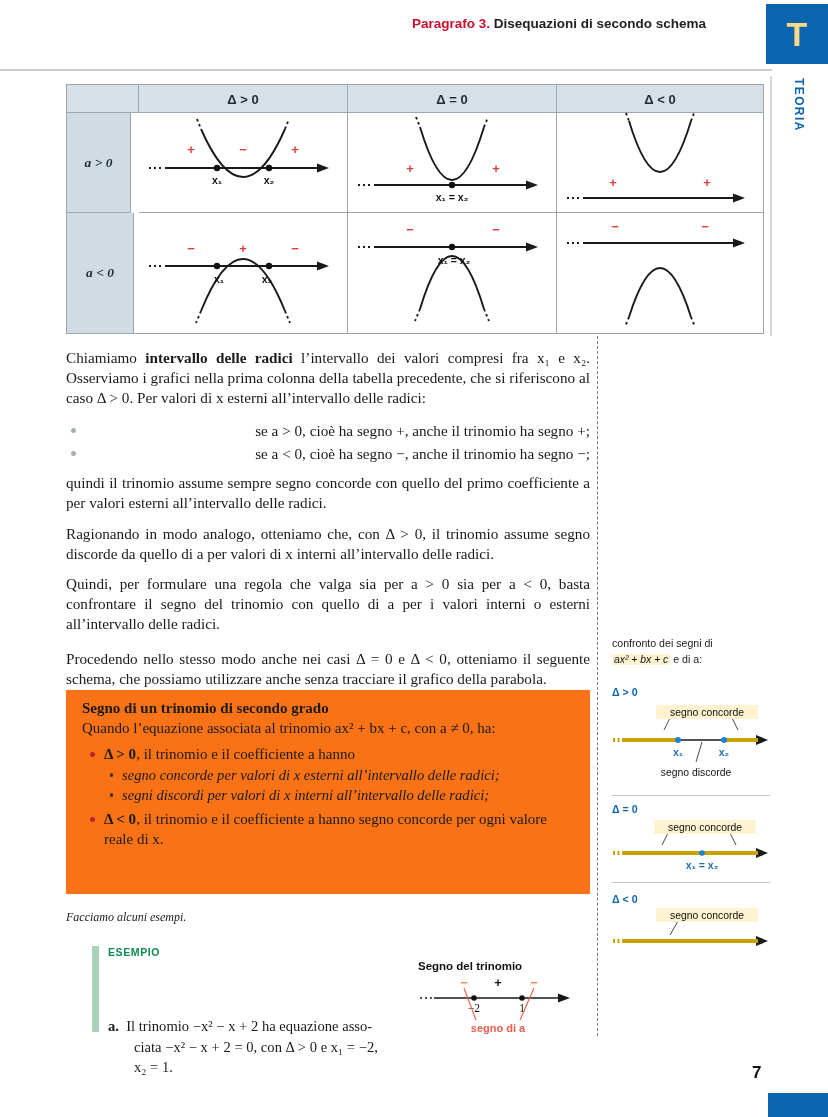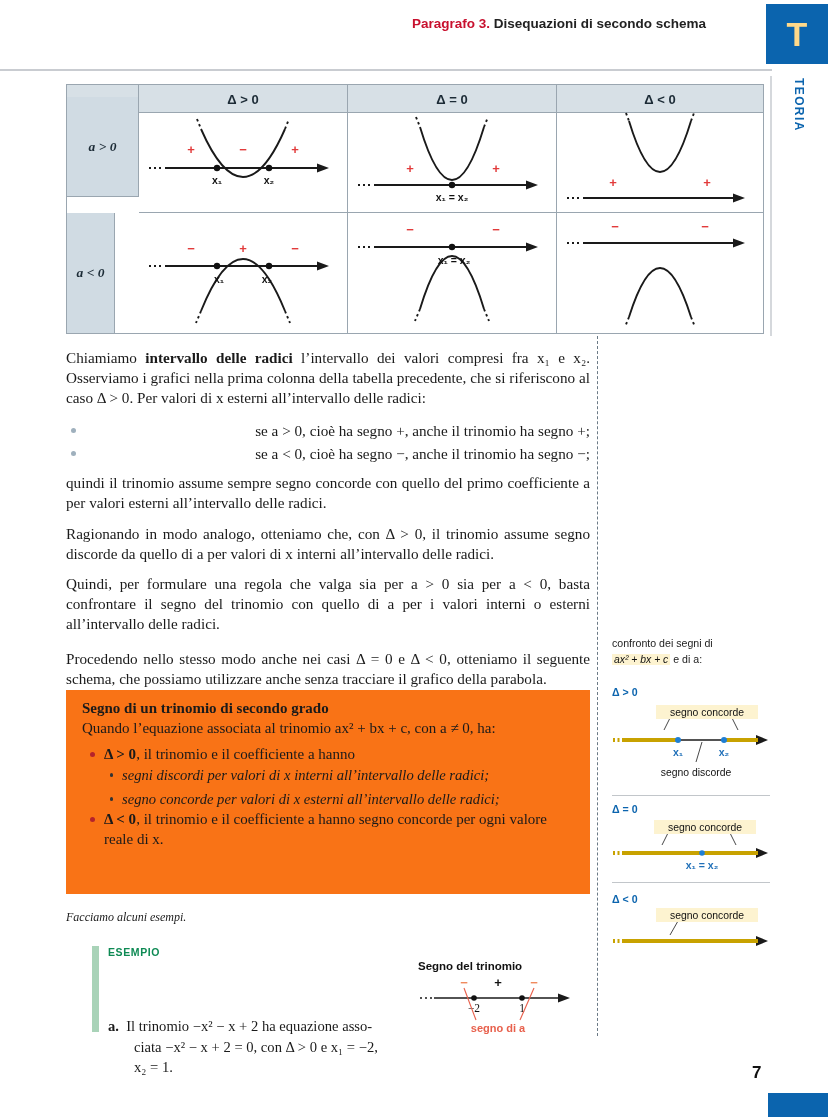--- a/index.html
+++ b/index.html
@@ -102,21 +102,21 @@
     <div class="cell hdrcell" style="left:72px;top:0;width:209px;height:28px;">
       <span class="lbl">Δ &gt; 0</span>
     </div>
     <div class="cell hdrcell" style="left:281px;top:0;width:209px;height:28px;">
       <span class="lbl">Δ = 0</span>
     </div>
     <div class="cell hdrcell" style="left:490px;top:0;width:206px;height:28px;border-right:none;">
       <span class="lbl">Δ &lt; 0</span>
     </div>
 
-    <div class="cell rowhead" style="left:0;top:12px;width:72px;height:100px;">
+    <div class="cell rowhead" style="left:0;top:28px;width:64px;height:100px;">
       <span class="lbl">a &gt; 0</span>
     </div>
 
     <div class="cell gcell" style="left:72px;top:28px;width:209px;height:100px;">
       <svg width="209" height="100" viewBox="0 0 209 100">
 
         <line x1="26" y1="55" x2="178" y2="55" stroke="#1a1a1a" stroke-width="1.9"></line>
         <polygon points="178,50.5 190,55 178,59.5" fill="#1a1a1a"></polygon>
         <line x1="10" y1="55" x2="24" y2="55" stroke="#1a1a1a" stroke-width="1.9" stroke-dasharray="2 3"></line>
 
@@ -154,21 +154,21 @@
         <polygon points="176,80.5 188,85 176,89.5" fill="#1a1a1a"></polygon>
         <line x1="10" y1="85" x2="24" y2="85" stroke="#1a1a1a" stroke-width="1.9" stroke-dasharray="2 3"></line>
         <path d="M72,8 Q103,110 134,8" fill="none" stroke="#1a1a1a" stroke-width="1.9"></path>
         <path d="M69,0 L72,8" fill="none" stroke="#1a1a1a" stroke-width="1.9" stroke-dasharray="2.5 3"></path>
         <path d="M134,8 L137,0" fill="none" stroke="#1a1a1a" stroke-width="1.9" stroke-dasharray="2.5 3"></path>
         <text x="56" y="74" font-family="Liberation Sans, sans-serif" font-size="13" font-weight="bold" text-anchor="middle" fill="#e23b3b">+</text>
         <text x="150" y="74" font-family="Liberation Sans, sans-serif" font-size="13" font-weight="bold" text-anchor="middle" fill="#e23b3b">+</text>
       </svg>
     </div>
 
-    <div class="cell rowhead" style="left:0;top:128px;width:48px;height:120px;border-bottom:none;">
+    <div class="cell rowhead" style="left:0;top:128px;width:67px;height:120px;border-bottom:none;">
       <span class="lbl">a &lt; 0</span>
     </div>
 
     <div class="cell gcell" style="left:72px;top:128px;width:209px;height:120px;border-bottom:none;">
       <svg width="209" height="120" viewBox="0 0 209 120">
         <line x1="26" y1="53" x2="178" y2="53" stroke="#1a1a1a" stroke-width="1.9"></line>
         <polygon points="178,48.5 190,53 178,57.5" fill="#1a1a1a"></polygon>
         <line x1="10" y1="53" x2="24" y2="53" stroke="#1a1a1a" stroke-width="1.9" stroke-dasharray="2 3"></line>
         <path d="M62,98 Q104,-6 146,98" fill="none" stroke="#1a1a1a" stroke-width="1.9"></path>
         <path d="M62,98 L57,110" fill="none" stroke="#1a1a1a" stroke-width="1.9" stroke-dasharray="2.5 3"></path>
@@ -238,27 +238,27 @@
   </div>
 
   <div class="ybox">
     <h4>Segno di un trinomio di secondo grado</h4>
     <p>Quando l’equazione associata al trinomio ax² + bx + c, con a ≠ 0, ha:</p>
 
     <div class="ybl">
       <span class="rdot"></span>
       <b>Δ &gt; 0</b><span>, il trinomio e il coefficiente a hanno</span>
     </div>
+    <div class="ysub">
+      <span class="sdot"></span>
+      <i>segno concorde per valori di x esterni all’intervallo delle radici;</i>
+    </div>
     <div class="ysub" style="margin-bottom:5px;">
       <span class="sdot"></span>
       <i>segni discordi per valori di x interni all’intervallo delle radici;</i>
-    </div>
-    <div class="ysub">
-      <span class="sdot"></span>
-      <i>segno concorde per valori di x esterni all’intervallo delle radici;</i>
     </div>
 
 
     <div class="ybl">
       <span class="rdot"></span>
       <b>Δ &lt; 0</b><span>, il trinomio e il coefficiente a hanno segno concorde per ogni valore reale di x.</span>
     </div>
   </div>
 
   <div class="fac">Facciamo alcuni esempi.</div>

